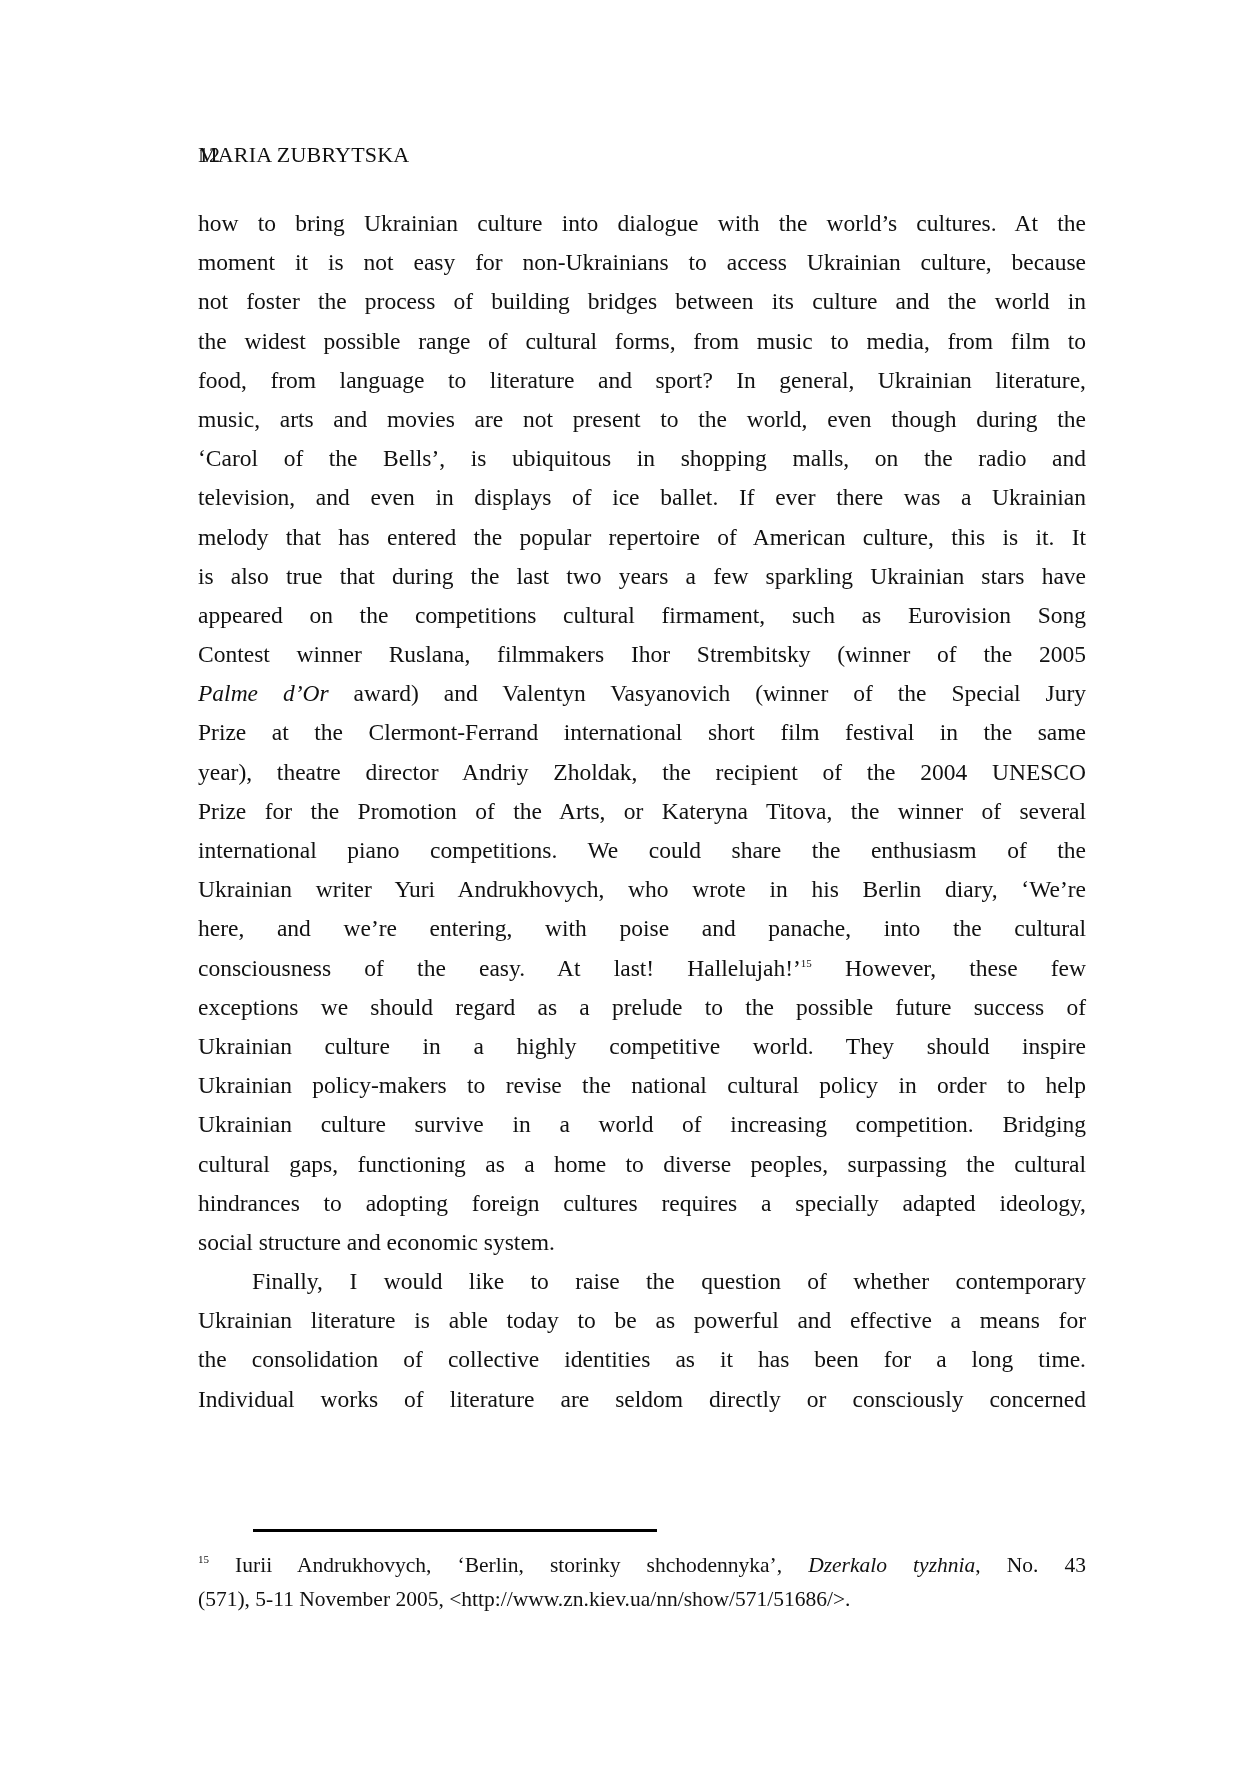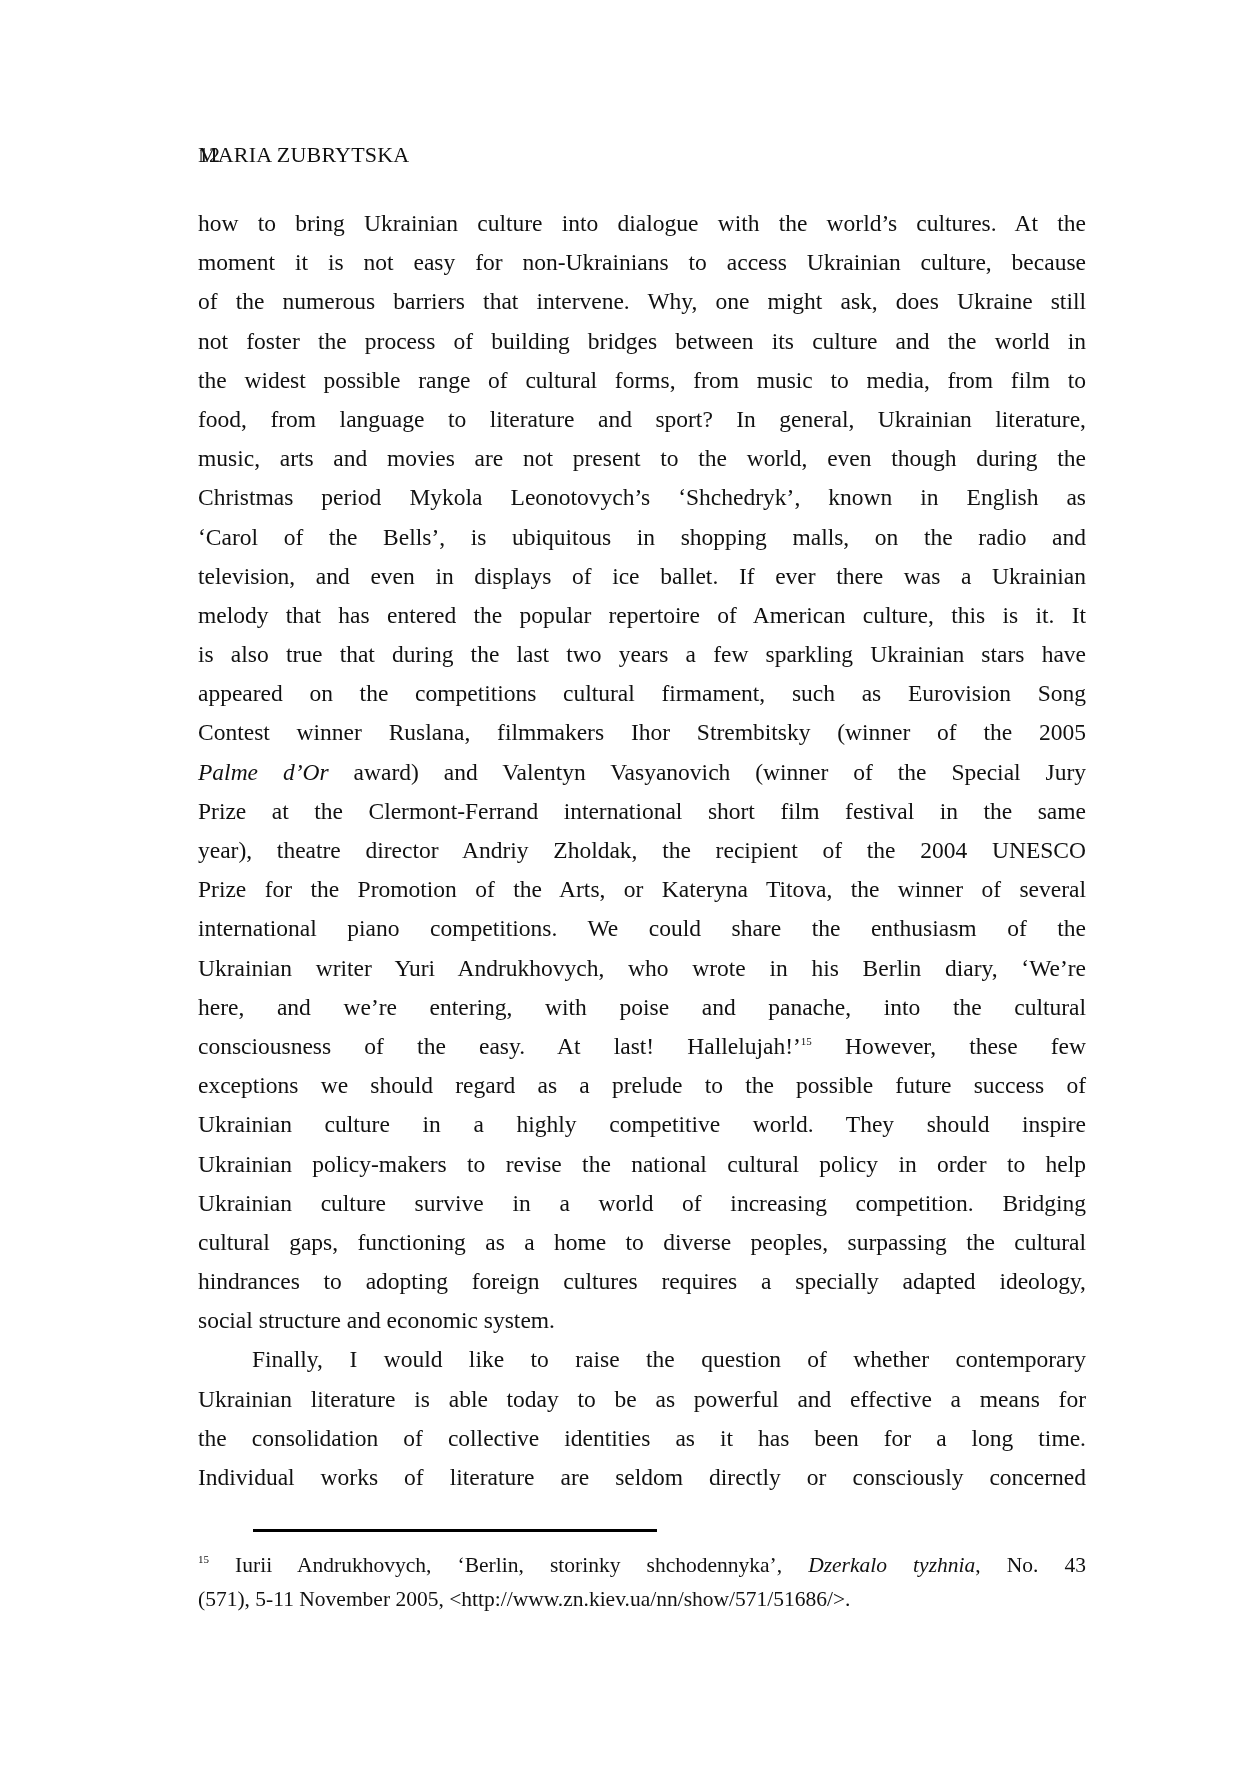--- a/index.html
+++ b/index.html
@@ -25,26 +25,24 @@
 <body>
 
 <div class="header">
   <span class="pnum">12</span>
   <span class="rtitle">MARIA ZUBRYTSKA</span>
 </div>
 
 <div class="body" id="body">
     <span class="line">how to bring Ukrainian culture into dialogue with the world’s cultures. At the</span>
     <span class="line">moment it is not easy for non-Ukrainians to access Ukrainian culture, because</span>
-    <span class="line">of the numerous barriers that intervene. Why, one might ask, does Ukraine still</span>
     <span class="line">not foster the process of building bridges between its culture and the world in</span>
     <span class="line">the widest possible range of cultural forms, from music to media, from film to</span>
     <span class="line">food, from language to literature and sport? In general, Ukrainian literature,</span>
     <span class="line">music, arts and movies are not present to the world, even though during the</span>
-    <span class="line">Christmas period Mykola Leonotovych’s ‘Shchedryk’, known in English as</span>
     <span class="line">‘Carol of the Bells’, is ubiquitous in shopping malls, on the radio and</span>
     <span class="line">television, and even in displays of ice ballet. If ever there was a Ukrainian</span>
     <span class="line">melody that has entered the popular repertoire of American culture, this is it. It</span>
     <span class="line">is also true that during the last two years a few sparkling Ukrainian stars have</span>
     <span class="line">appeared on the competitions cultural firmament, such as Eurovision Song</span>
     <span class="line">Contest winner Ruslana, filmmakers Ihor Strembitsky (winner of the 2005</span>
     <span class="line"><i>Palme d’Or</i><span> award) and Valentyn Vasyanovich (winner of the Special Jury</span></span>
     <span class="line">Prize at the Clermont-Ferrand international short film festival in the same</span>
     <span class="line">year), theatre director Andriy Zholdak, the recipient of the 2004 UNESCO</span>
     <span class="line">Prize for the Promotion of the Arts, or Kateryna Titova, the winner of several</span>

